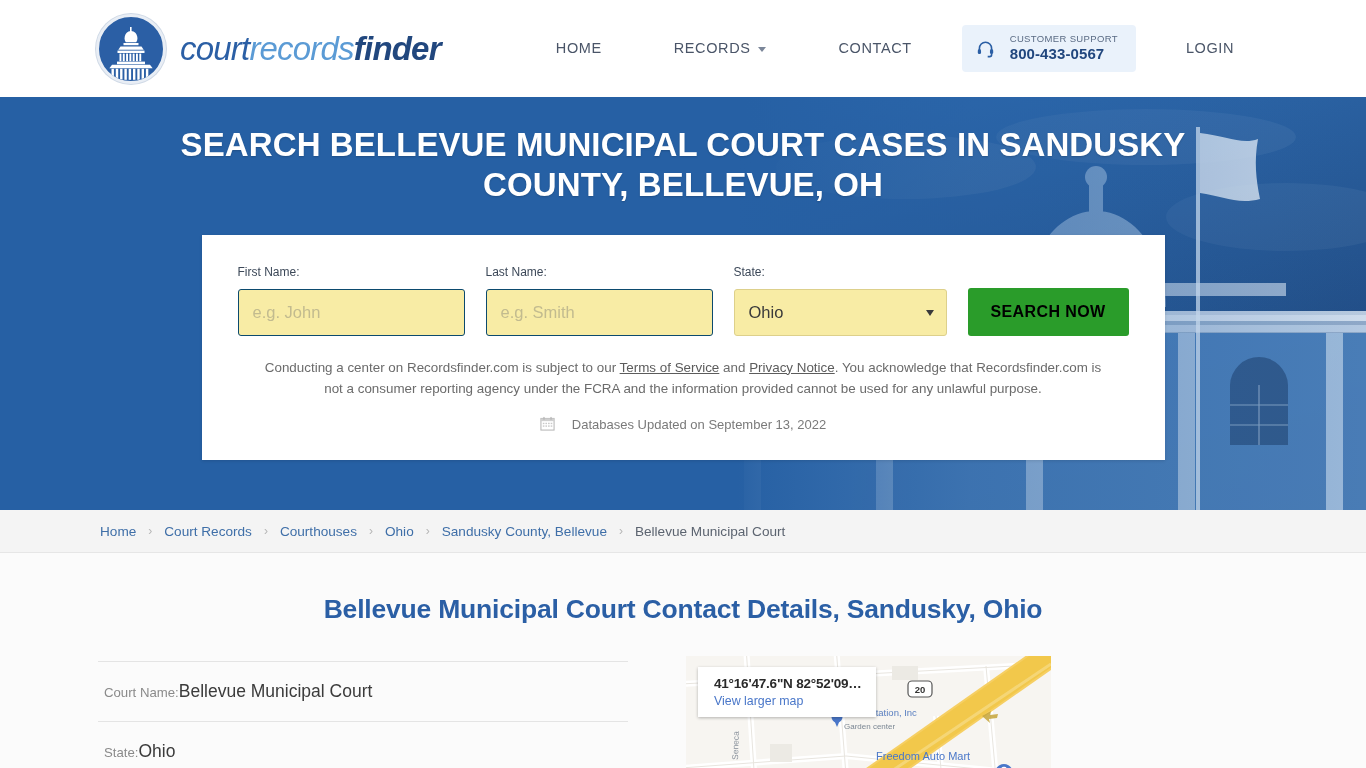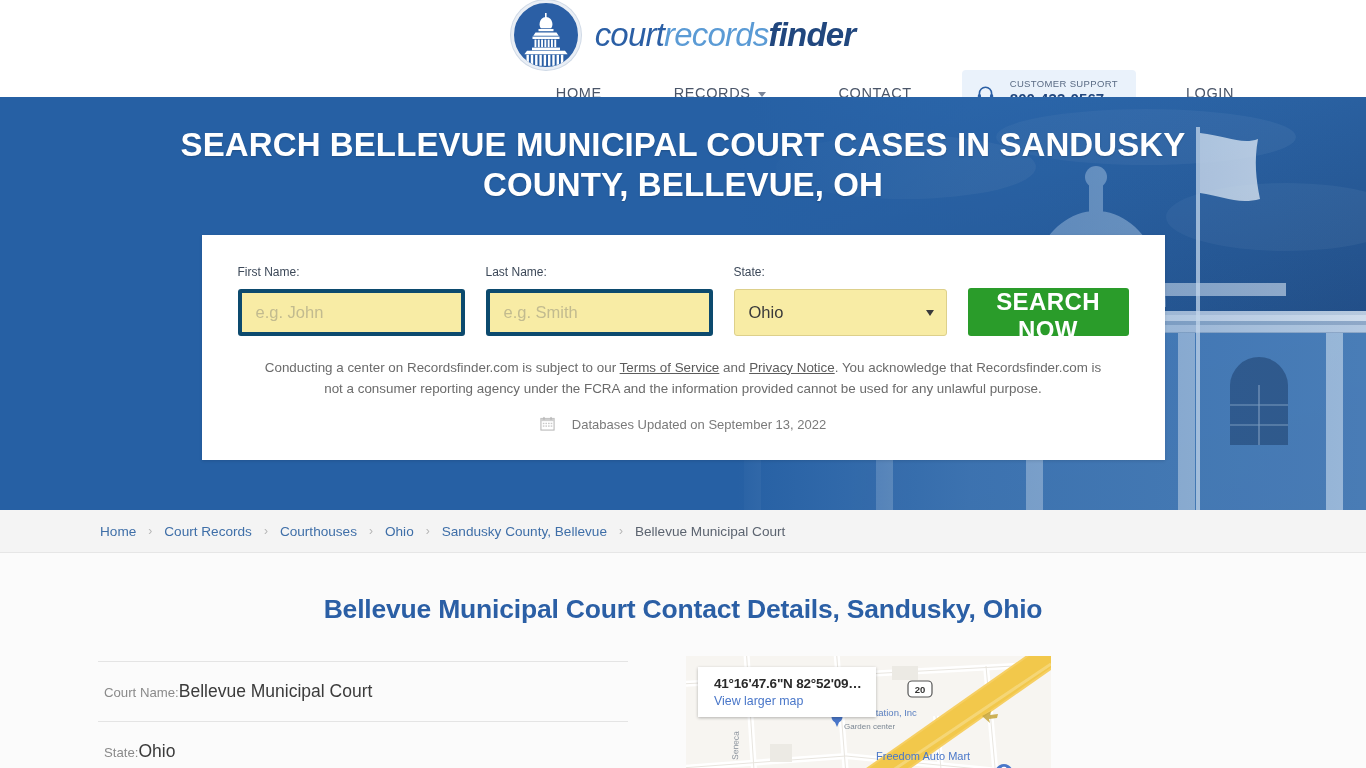--- a/index.html
+++ b/index.html
@@ -12,21 +12,20 @@
   }
 
   
   .header {
     height: 97px;
     background: #ffffff;
     display: flex;
     align-items: center;
     padding: 0 96px 0 96px;
     position: relative;
-    flex-direction: column;
   }
   .brand { display: flex; align-items: center; gap: 14px; }
   .logo-mark {
     width: 70px; height: 70px; border-radius: 50%;
     background: #2b5fa5;
     border: 3px solid #e9eef5;
     box-shadow: 0 0 0 1px #cfd9e6;
     display: flex; align-items: flex-end; justify-content: center;
     overflow: hidden;
     flex: 0 0 auto;
@@ -131,21 +130,21 @@
   .field label {
     display: block;
     font-size: 12px;
     color: #3c4858;
     margin-bottom: 10px;
     font-weight: 400;
   }
   .inp {
     width: 227px; height: 47px;
     background: #f8eca5;
-    border: 4px solid #0c4a6e;
+    border: 1px solid #0c4a6e;
     border-radius: 3px;
     padding: 0 14px;
     font-size: 16.5px;
     color: #3a3a3a;
     font-family: "Liberation Sans", sans-serif;
     outline: none;
   }
   .inp::placeholder { color: #c2bb8f; }
   .sel-wrap { position: relative; width: 213px; }
   .sel {
@@ -165,22 +164,22 @@
     width: 0; height: 0;
     border-left: 4.5px solid transparent;
     border-right: 4.5px solid transparent;
     border-top: 6px solid #3a3a3a;
     pointer-events: none;
   }
   .btn-search {
     width: 217px; height: 48px;
     background: #2a9c2a;
     border: none; border-radius: 3px;
-    color: #ffffff;
-    font-size: 24px; font-weight: 700;
+    color: #000000;
+    font-size: 16px; font-weight: 700;
     letter-spacing: 0.4px;
     font-family: "Liberation Sans", sans-serif;
     cursor: pointer;
     margin-left: 21px;
   }
 
   .disclaimer {
     margin-top: 21px;
     font-size: 13.4px;
     color: #6b6b6b;

